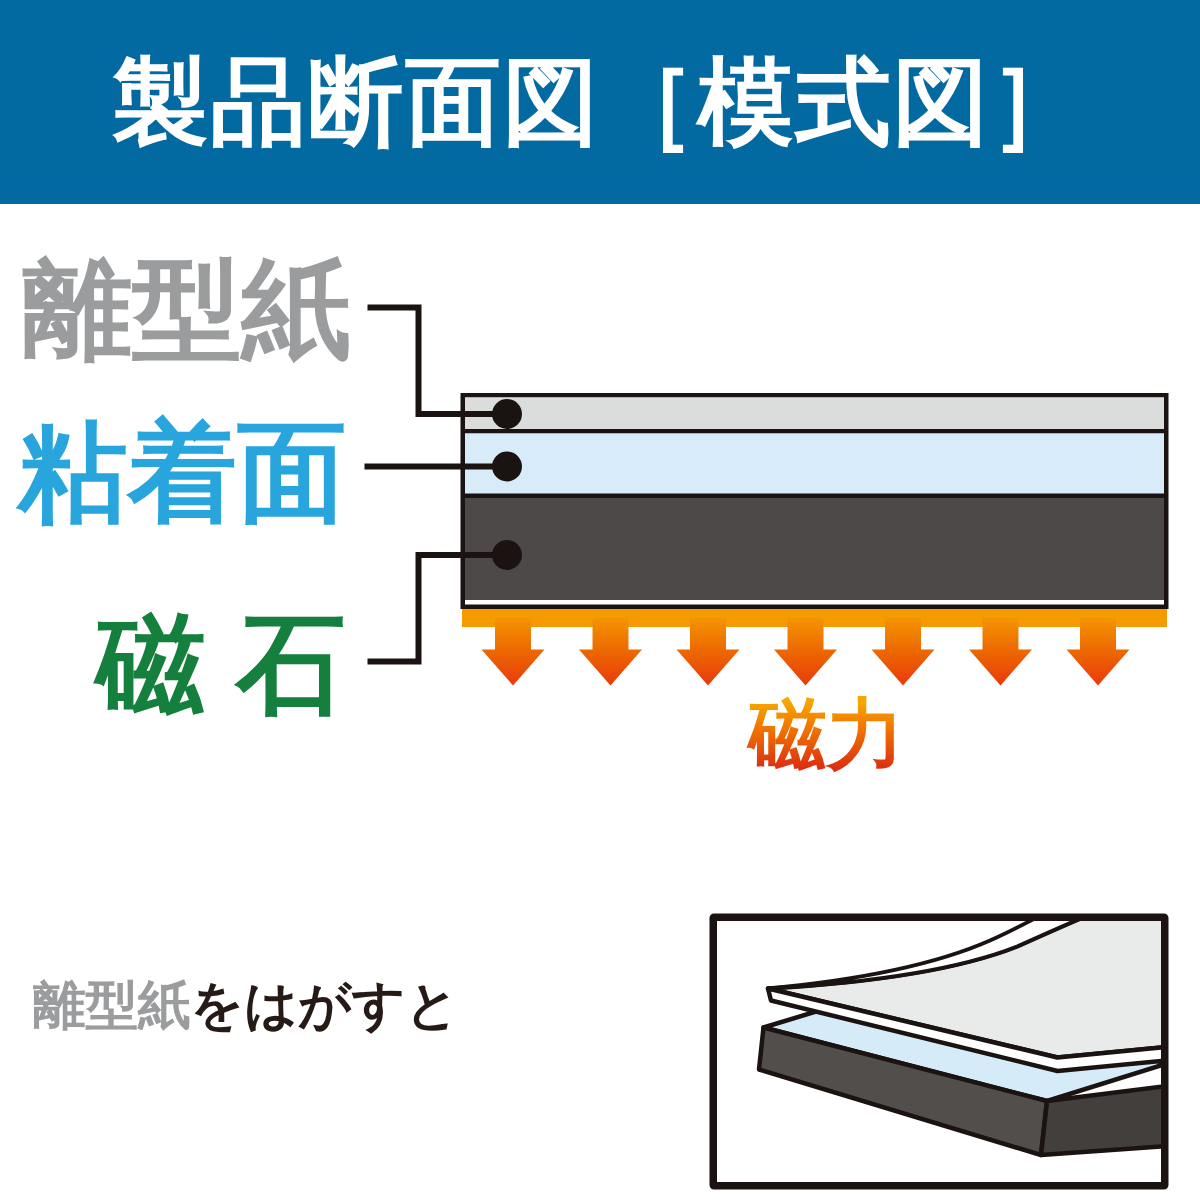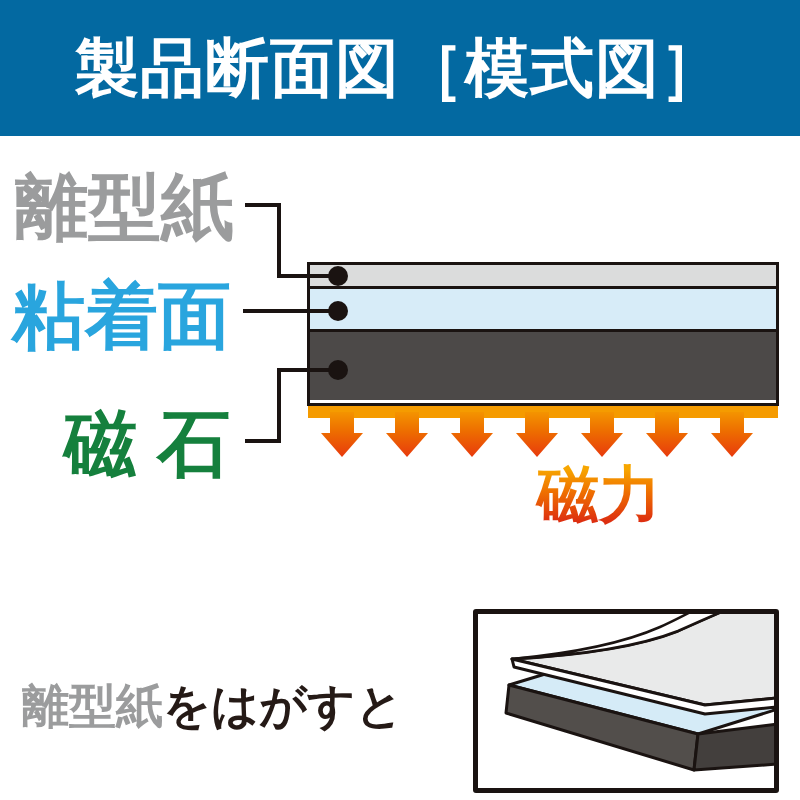--- a/index.html
+++ b/index.html
@@ -27,28 +27,28 @@
   }
   .layer{width:100%;box-sizing:border-box;}
   .layer.release{height:24px;background:#dbdcdc;border-bottom:3px solid #1a1311;}
   .layer.adhesive{height:43px;background:#d7ecf8;border-bottom:3px solid #1a1311;}
   .layer.magnet{height:68px;background:#4c4948;}
   
   .connectors{position:absolute;left:0;top:0;width:800px;height:800px;pointer-events:none;}
   .arrows{position:absolute;left:306px;top:403px;width:474px;height:58px;}
   
   .force-label{
-    position:absolute;left:441px;top:464px;width:220px;text-align:right;
-    font-size:62px;font-weight:bold;line-height:1;white-space:nowrap;
+    position:absolute;left:441px;top:464px;width:220px;text-align:center;
+    font-size:52px;font-weight:bold;line-height:1;white-space:nowrap;
     background:linear-gradient(180deg,#f7a600 8%,#ef7000 45%,#dd2f10 92%);
     -webkit-background-clip:text;background-clip:text;
     -webkit-text-fill-color:transparent;color:#ef7000;
   }
   
-  .caption{position:absolute;left:22px;top:668px;font-size:47px;font-weight:bold;line-height:75px;color:#251a16;white-space:nowrap;}
+  .caption{position:absolute;left:22px;top:633px;font-size:35px;font-weight:bold;line-height:75px;color:#251a16;white-space:nowrap;}
   .caption .gray{color:#9b9c9d;}
   .caption .blue{color:#29a5de;}
   
   .illus-box{
     position:absolute;left:473px;top:609px;width:306px;height:184px;
     border:5px solid #1a1311;border-radius:3px;box-sizing:border-box;background:#ffffff;overflow:hidden;
   }
   .illus-box svg{display:block;}
 </style>
 </head>

